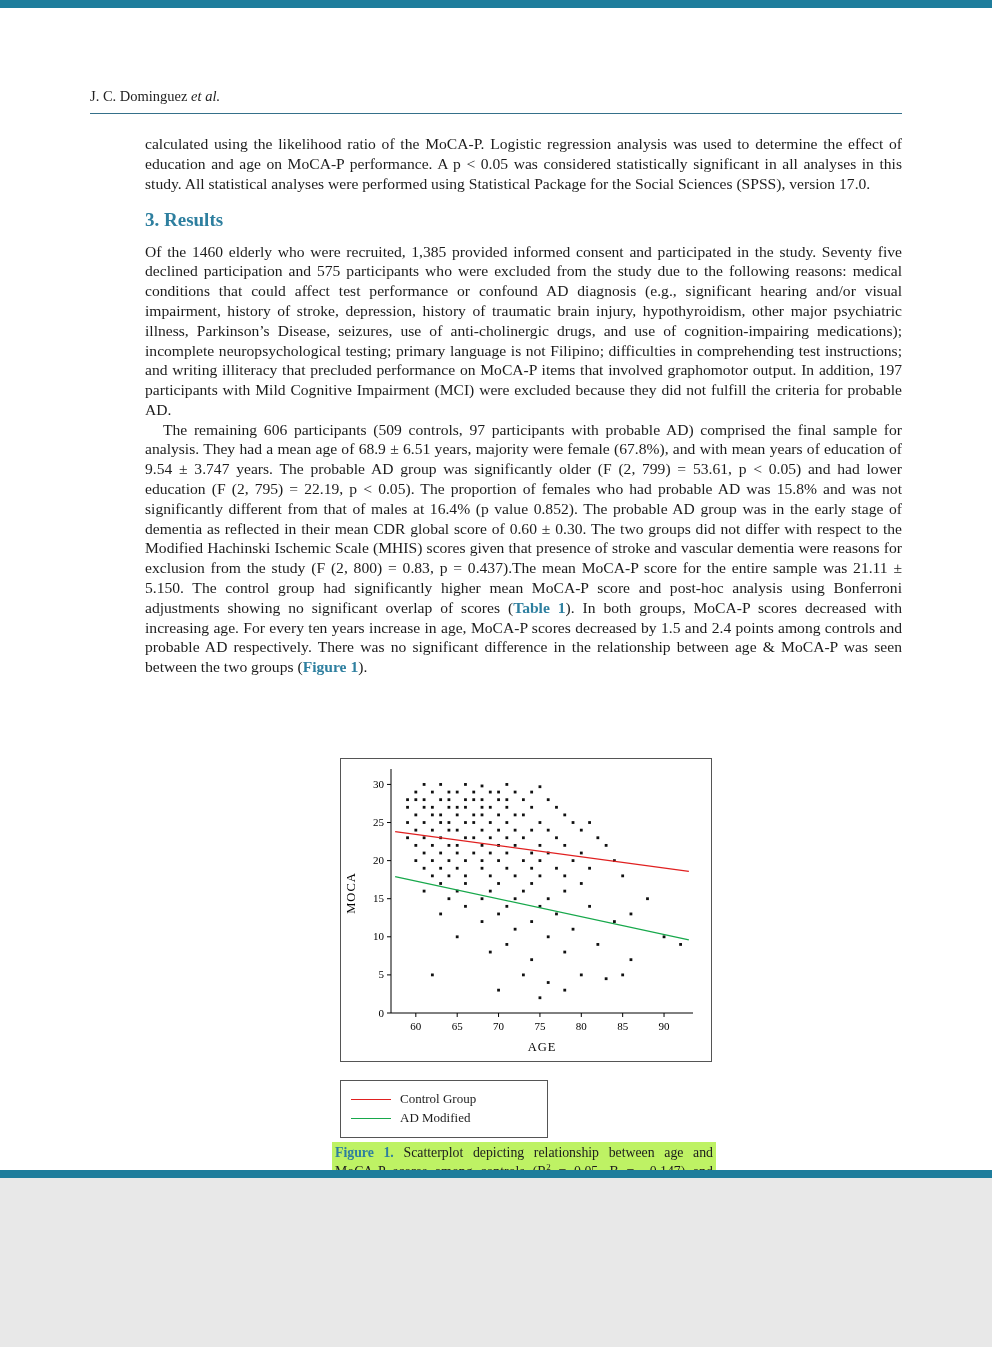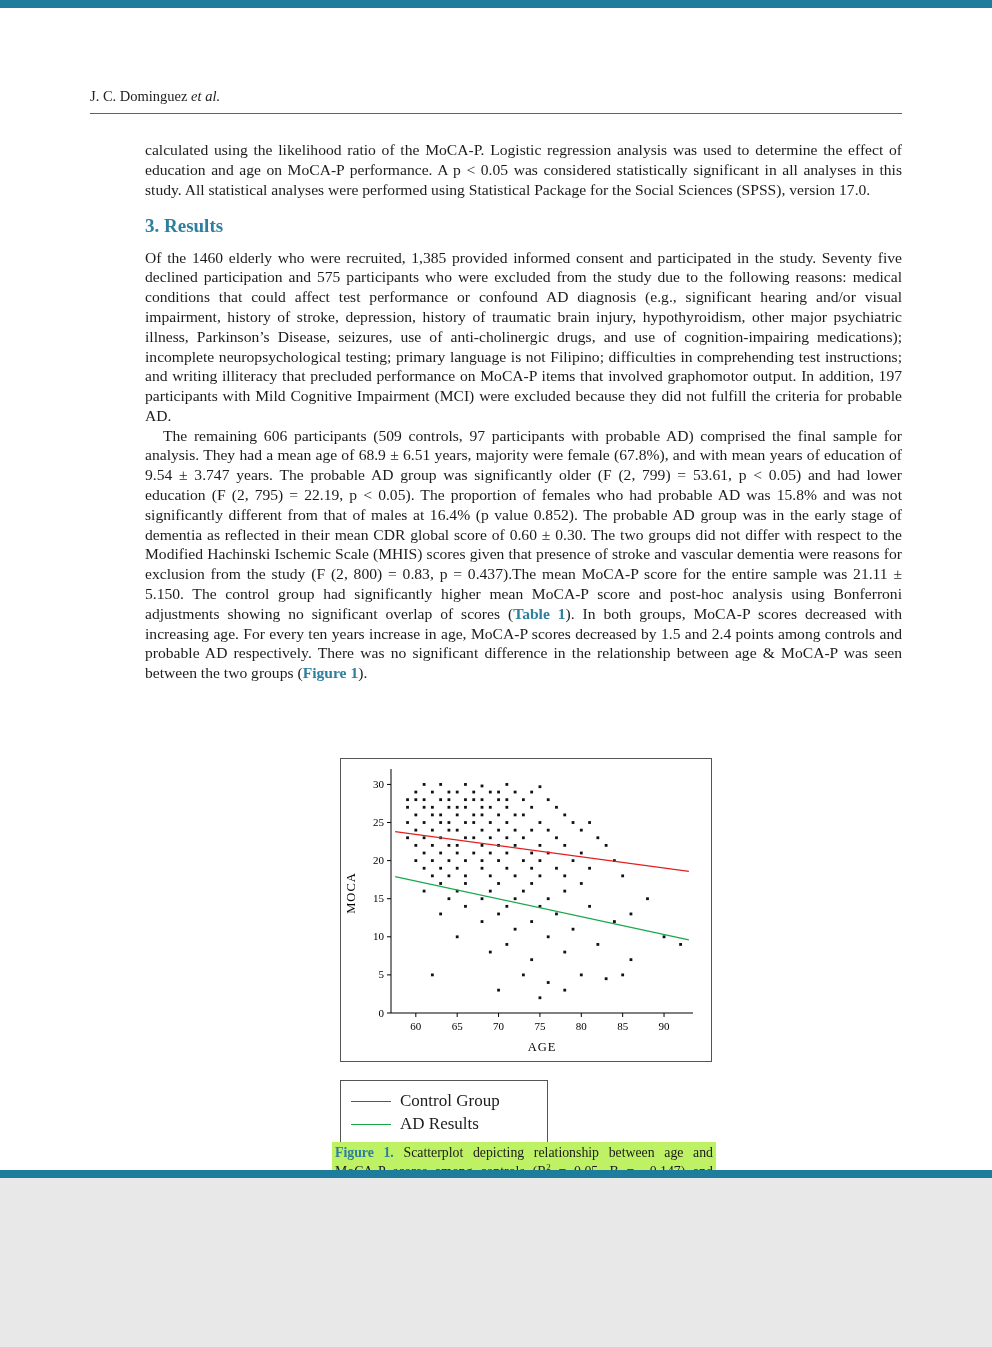--- a/index.html
+++ b/index.html
@@ -18,41 +18,41 @@
 
   .running-head{
     position:absolute;top:88px;left:90px;right:90px;
     font-size:14.5px;color:#222;
   }
   .running-head .rule{
     margin-top:8px;border:none;border-top:1.3px solid #35708a;height:0;
   }
 
   .body-text{
-    position:absolute;top:140px;left:145px;width:757px;
+    position:absolute;top:134px;left:145px;width:757px;
     font-size:15.6px;line-height:1.27;text-align:justify;
   }
   .body-text p{margin:0;}
   .body-text p.indent{text-indent:18px;}
   h2.section-heading{
     font-size:19px;color:#2e7f9f;margin:15px 0 9px 0;font-weight:bold;
     text-align:left;
   }
   .xref{color:#2e7f9f;font-weight:bold;cursor:pointer;font-family:Liberation Serif, serif;}
 
   .figure-wrap{position:absolute;top:758px;left:340px;width:372px;}
   .chart-frame{
     width:370px;height:302px;border:1px solid #555;background:#fff;
   }
   .chart-frame svg{display:block;}
   svg text{font-family:"Liberation Serif", serif;fill:#000;}
 
   .legend-box{
     margin-top:18px;width:186px;border:1px solid #555;
-    padding:7px 10px 8px 10px;font-size:17px;background:#fff;
+    padding:7px 10px 8px 10px;font-size:13px;background:#fff;
   }
   .legend-row{display:flex;align-items:center;margin:3px 0;}
   .legend-line{display:inline-block;width:40px;height:0;border-top:1.6px solid #000;margin-right:9px;}
 
   .figure-caption{
     position:absolute;top:1142px;left:332px;width:378px;
     background:#bef264;
     font-size:13.8px;line-height:1.32;text-align:justify;
     padding:2px 3px;
   }
@@ -297,21 +297,21 @@
           <text x="14" y="134" text-anchor="middle" font-size="12.5" letter-spacing="1" transform="rotate(-90 14 134)">MOCA</text>
         </svg>
     </div>
     <div class="legend-box">
       <div class="legend-row">
         <span class="legend-line" style="border-top-color: rgb(224, 32, 32);"></span>
         <span class="legend-label">Control Group</span>
       </div>
       <div class="legend-row">
         <span class="legend-line" style="border-top-color: rgb(23, 168, 75);"></span>
-        <span class="legend-label">AD Results</span>
+        <span class="legend-label">AD Modified</span>
       </div>
     </div>
   </div>
 
   <div class="figure-caption">
     <span class="fig-label">Figure 1.</span><span> Scatterplot depicting relationship between age and MoCA-P scores among controls (R</span><sup>2</sup><span> = 0.05, B = −0.147) and probable AD population (R</span><sup>2</sup><span> = 0.06, B = −0.23).</span>
   </div>
 
   <div class="page-number-badge">
     <span>162</span>

